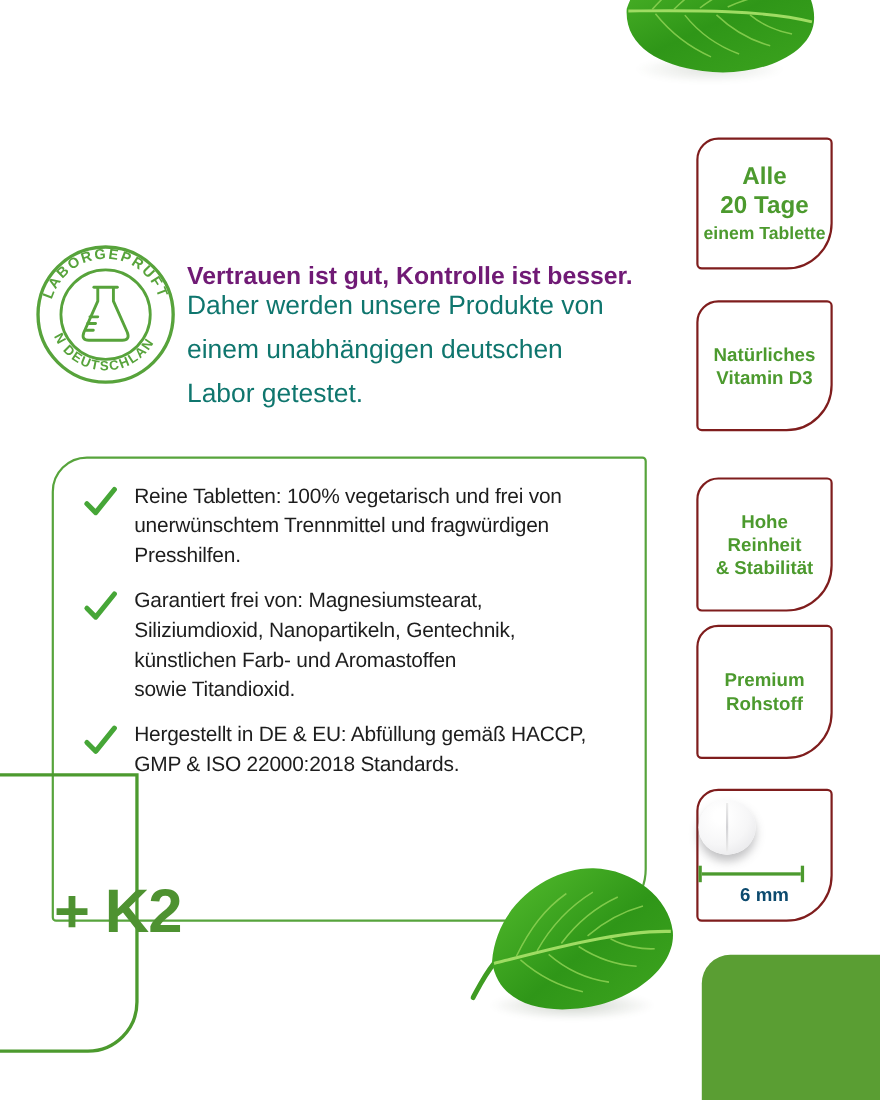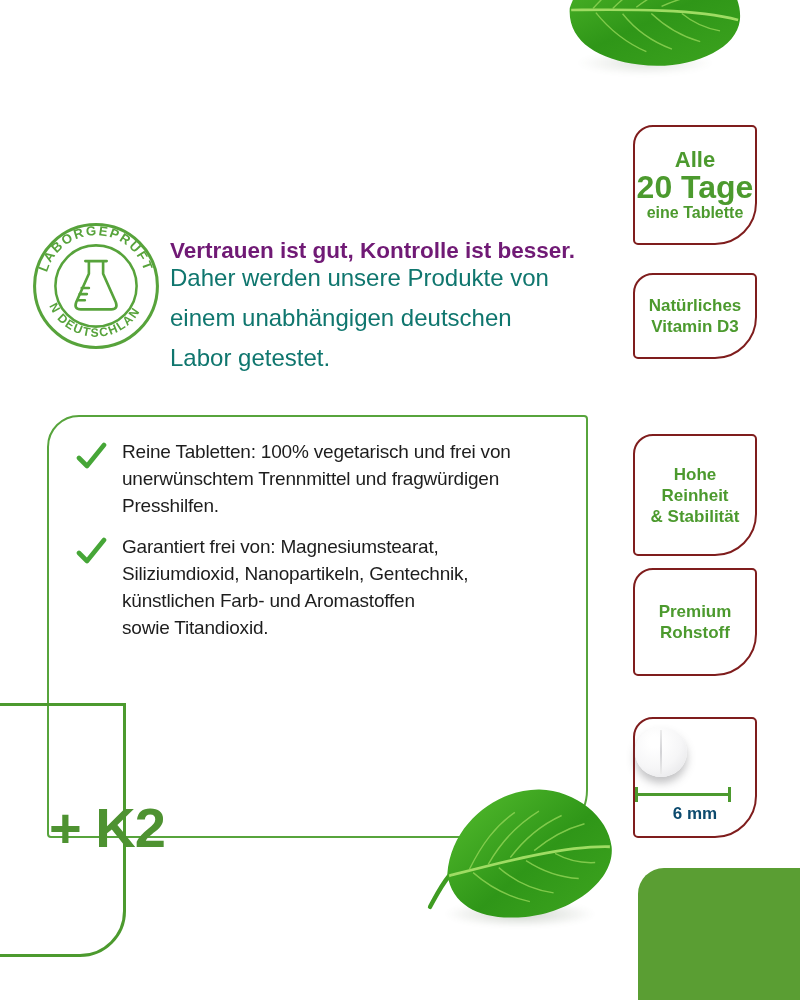--- a/index.html
+++ b/index.html
@@ -32,26 +32,26 @@
   .check-icon { flex:0 0 32px; margin-right:14px; margin-top:3px; }
   .check-text { font-size:19px; line-height:27px; color:#1d1d1d; white-space:pre-line; letter-spacing:-0.2px; }
 
   .panel {
     position:absolute; left:633px; width:124px;
     border:2px solid #7f1d1d; border-radius:20px 5px 42px 5px;
     display:flex; flex-direction:column; justify-content:center;
     text-align:center; color:#4c9a2e; font-weight:bold; background:#fff;
   }
   .panel-1 { top:125px; height:120px; }
-  .panel-2 { top:273px; height:86px; }
+  .panel-2 { top:273px; height:119px; }
   .panel-3 { top:434px; height:122px; }
-  .panel-4 { top:568px; height:108px; }
+  .panel-4 { top:568px; height:122px; }
   .panel-5 { top:717px; height:121px; justify-content:flex-start; padding-top:8px; }
   .p1-l1 { font-size:22px; line-height:25px; }
-  .p1-l2 { font-size:32px; line-height:30px; }
+  .p1-l2 { font-size:22px; line-height:30px; }
   .p1-l3 { font-size:16px; line-height:21px; }
   .panel-text { font-size:17px; line-height:21px; white-space:pre-line; }
 
   .tablet {
     width:52px; height:50px; border-radius:50%; position:relative;
     background:radial-gradient(circle at 38% 30%, #ffffff 12%, #f6f6f7 55%, #e1e1e4 100%);
     box-shadow:0 6px 9px rgba(80,80,85,0.35);
   }
   .tablet::after {
     content:''; position:absolute; left:50%; top:3px; bottom:3px; width:2px;
@@ -155,26 +155,33 @@
     </div>
     <div class="check-row">
       <svg class="check-icon" width="32" height="30" viewBox="0 0 32 30">
         <path d="M3,17 L11,25 L28,4" fill="none" stroke="#46a637" stroke-width="4.6" stroke-linecap="round" stroke-linejoin="round"></path>
       </svg>
       <div class="check-text">Garantiert frei von: Magnesiumstearat,
 Siliziumdioxid, Nanopartikeln, Gentechnik,
 künstlichen Farb- und Aromastoffen
 sowie Titandioxid.</div>
     </div>
+    <div class="check-row">
+      <svg class="check-icon" width="32" height="30" viewBox="0 0 32 30">
+        <path d="M3,17 L11,25 L28,4" fill="none" stroke="#46a637" stroke-width="4.6" stroke-linecap="round" stroke-linejoin="round"></path>
+      </svg>
+      <div class="check-text">Hergestellt in DE &amp; EU: Abfüllung gemäß HACCP,
+GMP &amp; ISO 22000:2018 Standards.</div>
+    </div>
   </div>
 
   <div class="panel panel-1">
     <div class="p1-l1">Alle</div>
     <div class="p1-l2">20 Tage</div>
-    <div class="p1-l3">eine Tablette</div>
+    <div class="p1-l3">einem Tablette</div>
   </div>
   <div class="panel panel-2">
     <div class="panel-text">Natürliches
 Vitamin D3</div>
   </div>
   <div class="panel panel-3">
     <div class="panel-text">Hohe
 Reinheit
 &amp; Stabilität</div>
   </div>

